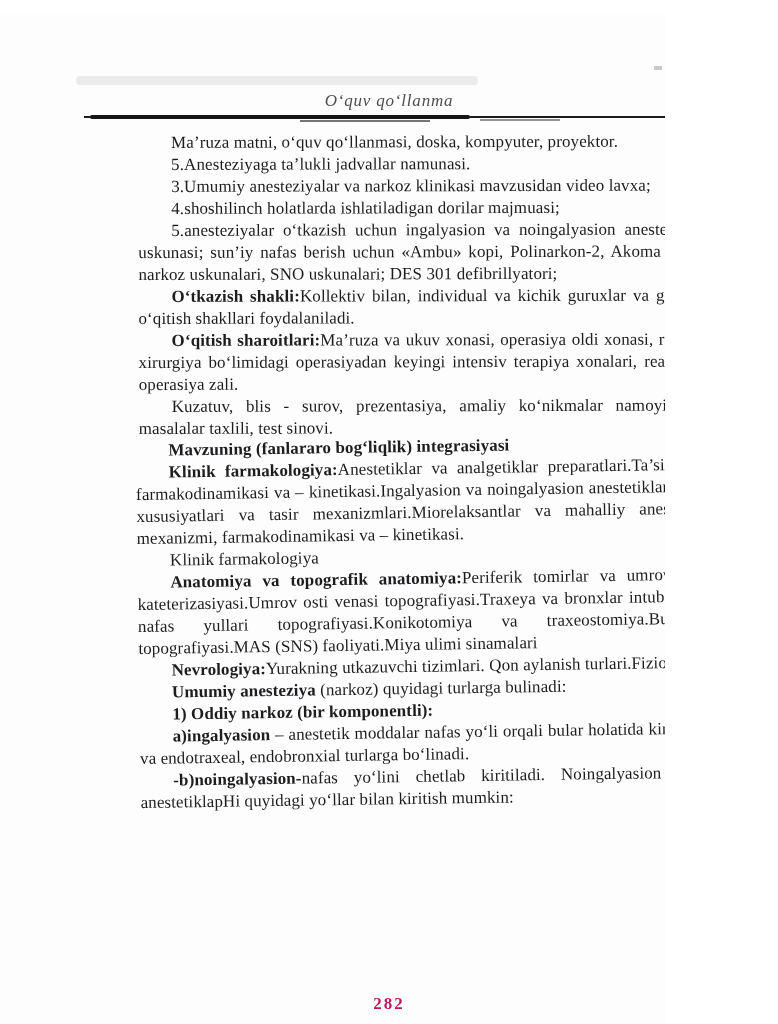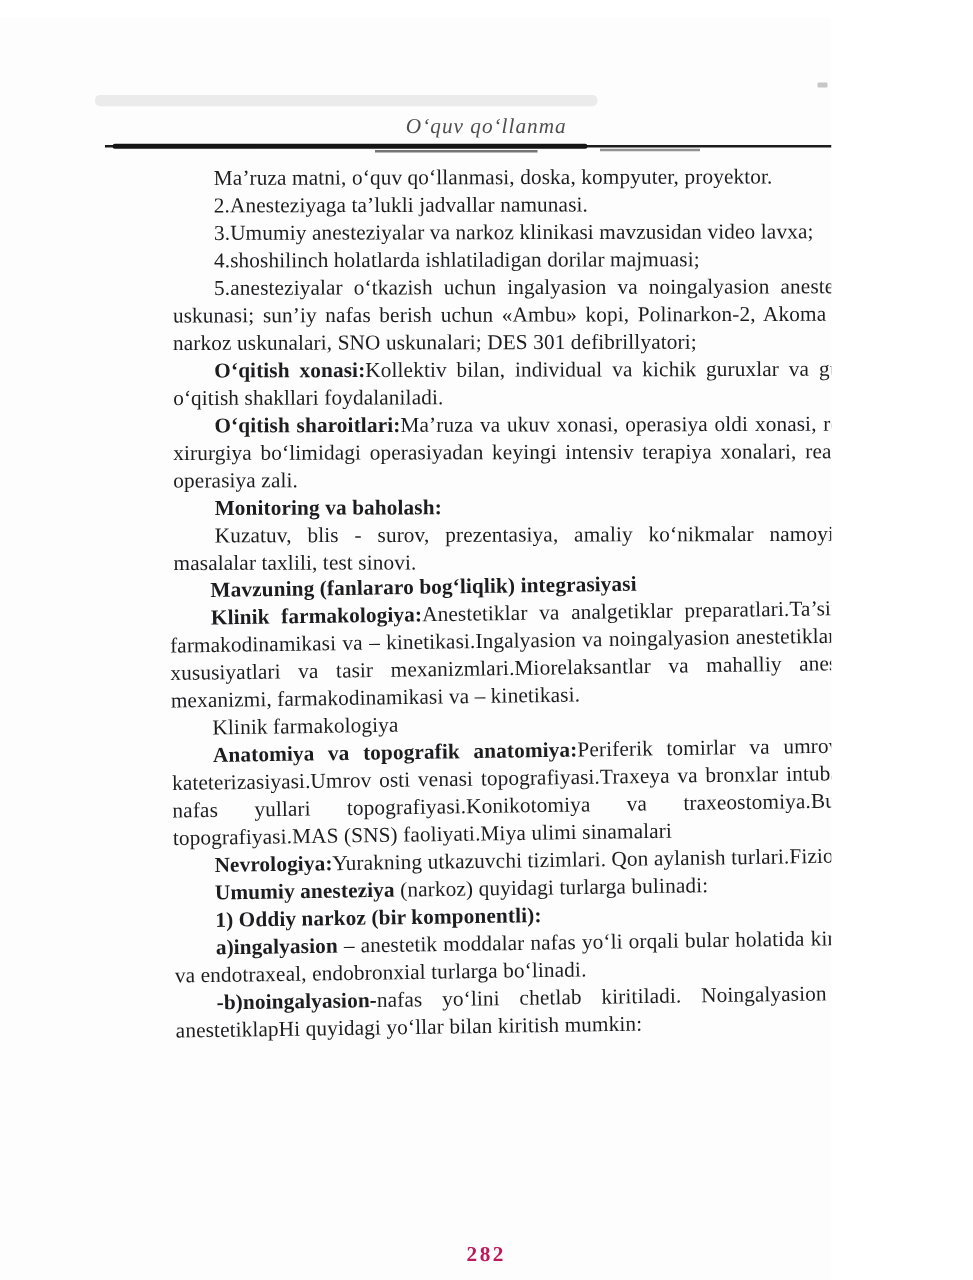--- a/index.html
+++ b/index.html
@@ -68,28 +68,28 @@
   <div class="header-title">O‘quv qo‘llanma</div>
   <div class="rule-main"></div>
   <div class="rule-thick"></div>
   <div class="rule-frag1"></div>
   <div class="rule-frag2"></div>
   <div class="rule-frag3"></div>
 
   <div class="body">
     <div class="sec-a">
       <p><b></b><span>Ma’ruza matni, o‘quv qo‘llanmasi, doska, kompyuter, proyektor.</span></p>
-      <p><b></b><span>2.Anesteziyaga ta’lukli jadvallar namunasi.</span></p>
+      <p><b></b><span>5.Anesteziyaga ta’lukli jadvallar namunasi.</span></p>
       <p><b></b></p>
       <p><b></b><span>3.Umumiy anesteziyalar va narkoz klinikasi mavzusidan video lavxa;</span></p>
       <p><b></b><span>4.shoshilinch holatlarda ishlatiladigan dorilar majmuasi;</span></p>
       <p><b></b><span>5.anesteziyalar o‘tkazish uchun ingalyasion va noingalyasion anestetiklar, narkoz uskunasi; sun’iy nafas berish uchun «Ambu» kopi, Polinarkon-2, Akoma -6, SIRUS -5 narkoz uskunalari, SNO uskunalari; DES 301 defibrillyatori;</span></p>
-      <p><b>O‘qitish xonasi:</b><span>Kollektiv bilan, individual va kichik guruxlar va guruh bo‘yicha o‘qitish shakllari foydalaniladi.</span></p>
+      <p><b>O‘tkazish shakli:</b><span>Kollektiv bilan, individual va kichik guruxlar va guruh bo‘yicha o‘qitish shakllari foydalaniladi.</span></p>
       <p><b>O‘qitish sharoitlari:</b><span>Ma’ruza va ukuv xonasi, operasiya oldi xonasi, reanimasiya va xirurgiya bo‘limidagi operasiyadan keyingi intensiv terapiya xonalari, reanimasiya zali, operasiya zali.</span></p>
-      <p><b>Monitoring va baholash:</b><span></span></p>
+      <p><span></span></p>
       <p><b></b><span>Kuzatuv, blis - surov, prezentasiya, amaliy ko‘nikmalar namoyishi, vaziyatli masalalar taxlili, test sinovi.</span></p>
     </div>
     <div class="sec-b">
       <p><b>Mavzuning (fanlararo bog‘liqlik) integrasiyasi</b><span></span></p>
       <p><b>Klinik farmakologiya:</b><span>Anestetiklar va analgetiklar preparatlari.Ta’sir mexanizmi, farmakodinamikasi va – kinetikasi.Ingalyasion va noingalyasion anestetiklar.Fiziko ximik xususiyatlari va tasir mexanizmlari.Miorelaksantlar va mahalliy anestetiklar.Ta’sir mexanizmi, farmakodinamikasi va – kinetikasi.</span></p>
       <p><b></b><span>Klinik farmakologiya</span></p>
       <p><b>Anatomiya va topografik anatomiya:</b><span>Periferik tomirlar va umrov osti venasi kateterizasiyasi.Umrov osti venasi topografiyasi.Traxeya va bronxlar intubasiyasi.Yukori nafas yullari topografiyasi.Konikotomiya va traxeostomiya.Buyin soxasi topografiyasi.MAS (SNS) faoliyati.Miya ulimi sinamalari</span></p>
       <p><b>Nevrologiya:</b><span>Yurakning utkazuvchi tizimlari. Qon aylanish turlari.Fiziologiya</span></p>
       <p><b>Umumiy anesteziya</b><span> (narkoz) quyidagi turlarga bulinadi:</span></p>
       <p><b>1) Oddiy narkoz (bir komponentli):</b><span></span></p>

